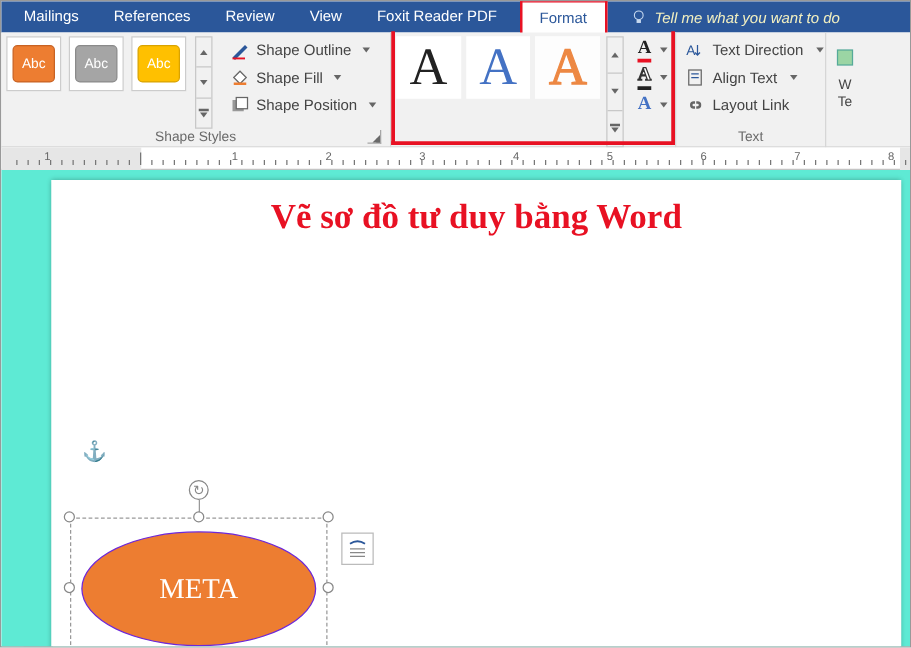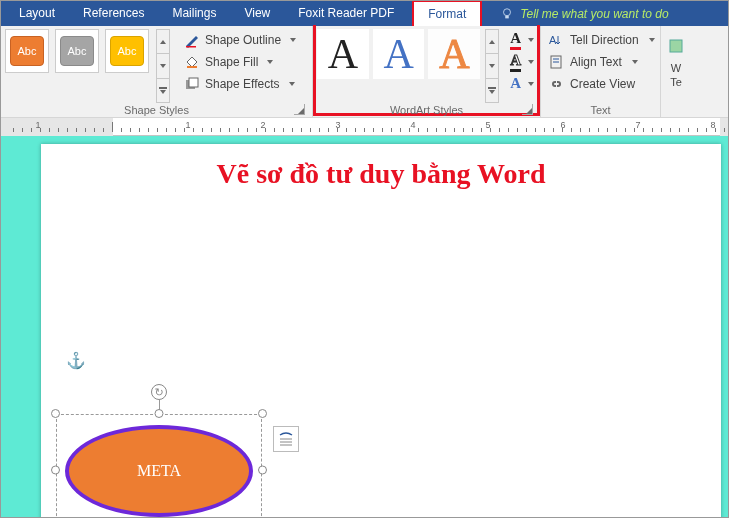--- a/index.html
+++ b/index.html
@@ -37,21 +37,21 @@
     border-bottom: none;
     height: 27px;
     margin-top: -1px;
     margin-left: 4px;
     margin-right: 4px;
     font-weight: 400;
   }
   .tell-me {
     display: flex;
     align-items: center;
-    color: #bef264;
+    color: #fef9c3;
     margin-left: 14px;
     gap: 6px;
     font-style: italic;
     opacity: 0.95;
   }
   .tell-me svg { width: 14px; height: 14px; }
   
   .ribbon {
     height: 92px;
     background: #F1F1F1;
@@ -209,25 +209,25 @@
   .sel-box {
     position:absolute; inset:0;
     border:1px dashed #999;
   }
   .ellipse {
     position:absolute;
     left:9px; top:11px;
     width:188px; height:92px;
     border-radius:50%;
     background:#ED7D31;
-    border:4px solid #6d28d9;
+    border:1px solid #6d28d9;
     display:flex;align-items:center;justify-content:center;
     color:#fff;
     font-family:"Times New Roman",serif;
-    font-size:16px;
+    font-size:23px;
   }
   .handle {
     position:absolute;width:9px;height:9px;
     background:#fff;border:1px solid #888;border-radius:50%;
   }
   .h-tl{left:-5px;top:-5px;} .h-tr{right:-5px;top:-5px;}
   .h-t{left:50%;top:-5px;transform:translateX(-50%);}
   .h-l{left:-5px;top:50%;transform:translateY(-50%);}
   .h-r{right:-5px;top:50%;transform:translateY(-50%);}
   .rotate-handle{
@@ -242,23 +242,23 @@
     width:26px;height:26px;border:1px solid #bbb;background:#fff;
     display:flex;align-items:center;justify-content:center;
   }
   
   .vruler{position:absolute;left:0;top:135px;width:18px;bottom:0;background:#fff;border-right:1px solid #c4c4c4;}
 </style>
 </head>
 <body>
 
 <div class="tab-row">
-  <div class="tab">Layout</div>
+  <div class="tab">Mailings</div>
   <div class="tab">References</div>
-  <div class="tab">Mailings</div>
+  <div class="tab">Review</div>
   <div class="tab">View</div>
   <div class="tab">Foxit Reader PDF</div>
   <div class="tab selected">Format</div>
   <div class="tell-me">
     <svg viewBox="0 0 16 16">
         <circle cx="8" cy="6" r="4" fill="none" stroke="#cfe0f4" stroke-width="1"></circle>
         <rect x="6" y="10" width="4" height="3" fill="#cfe0f4"></rect>
       </svg>
     <span>Tell me what you want to do</span>
   </div>
@@ -310,21 +310,21 @@
           <span>Shape Fill</span>
           <span class="mini-tri"></span>
         </div>
         <div class="fill-row">
           <span class="fill-icon">
               <svg viewBox="0 0 16 16">
                 <rect x="2" y="4" width="9" height="9" fill="#999"></rect>
                 <rect x="5" y="2" width="9" height="9" fill="#fff" stroke="#666"></rect>
               </svg>
             </span>
-          <span>Shape Effects</span>
+          <span>Shape Position</span>
           <span class="mini-tri"></span>
         </div>
       </div>
     </div>
     <div class="group-label">
       <span>Shape Styles</span>
       <span class="dlauncher"></span>
     </div>
   </div>
 
@@ -354,51 +354,47 @@
         <div class="wa-row">
           <span class="tiny-A" style="color:#fff;-webkit-text-stroke:1px #333;border-bottom:3px solid #222;">A</span>
           <span class="mini-tri"></span>
         </div>
         <div class="wa-row">
           <span class="tiny-A" style="color:#4472C4;">A</span>
           <span class="mini-tri"></span>
         </div>
       </div>
     </div>
-    <div class="group-label">
-      <span>WordArt Styles</span>
-      <span class="dlauncher"></span>
-    </div>
   </div>
 
   <div class="group" style="width:120px;">
     <div class="group-body">
       <div class="text-col">
         <div class="text-row">
           <svg viewBox="0 0 16 16">
               <text x="1" y="12" font-size="11" fill="#2B579A">A</text>
               <path d="M10 4 L10 12 M8 10 L10 12 L12 10" stroke="#2B579A" fill="none"></path>
             </svg>
-          <span>Tell Direction</span>
+          <span>Text Direction</span>
           <span class="mini-tri"></span>
         </div>
         <div class="text-row">
           <svg viewBox="0 0 16 16">
               <rect x="3" y="2" width="10" height="12" fill="none" stroke="#666"></rect>
               <line x1="5" y1="5" x2="11" y2="5" stroke="#2B579A"></line>
               <line x1="5" y1="8" x2="11" y2="8" stroke="#2B579A"></line>
             </svg>
           <span>Align Text</span>
           <span class="mini-tri"></span>
         </div>
         <div class="text-row">
           <svg viewBox="0 0 16 16">
               <path d="M4 8a3 3 0 0 1 3-3h1v2H7a1 1 0 0 0 0 2h1v2H7a3 3 0 0 1-3-3zm5-3h1a3 3 0 0 1 0 6H9V9h1a1 1 0 0 0 0-2H9z" fill="#666"></path>
             </svg>
-          <span>Create View</span>
+          <span>Layout Link</span>
         </div>
       </div>
     </div>
     <div class="group-label">Text</div>
   </div>
 
   <div class="group" style="border-right:none;">
     <div class="group-body">
       <div class="big-btn" style="width:22px;">
         <svg viewBox="0 0 28 28">

